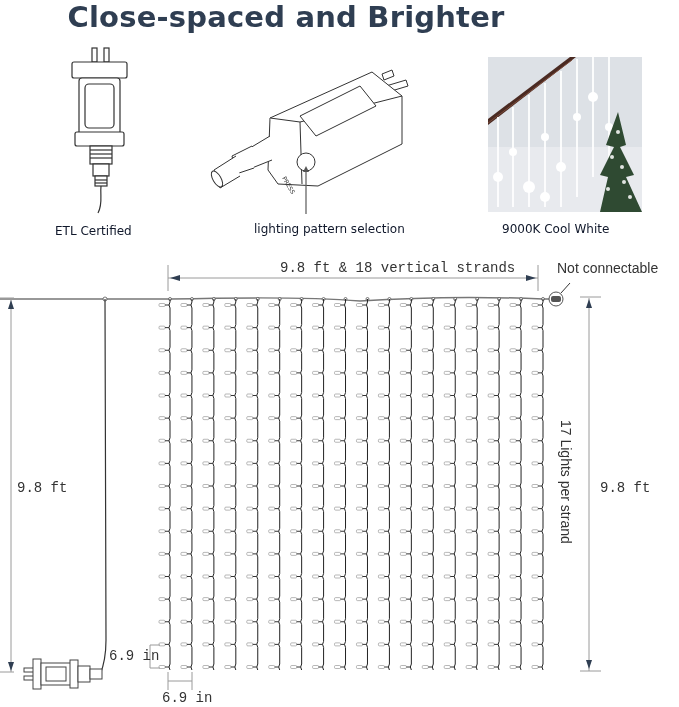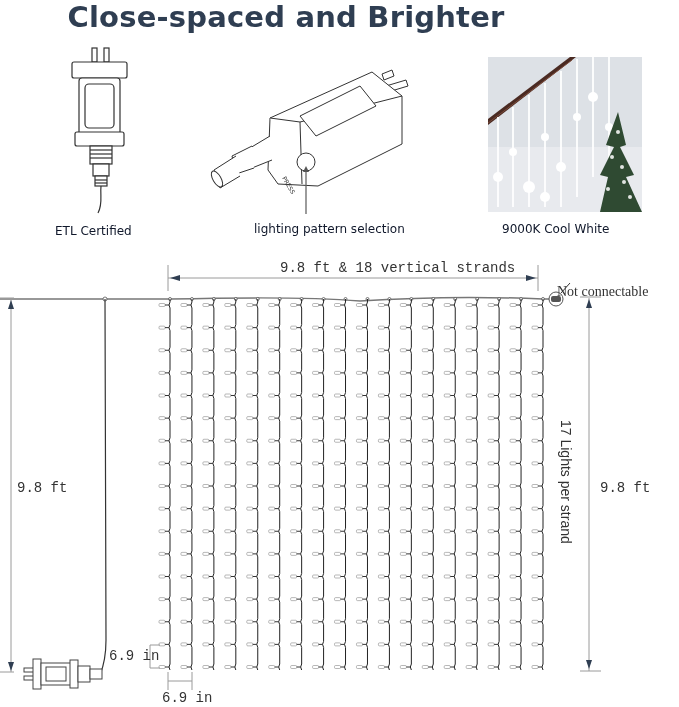--- a/index.html
+++ b/index.html
@@ -783,18 +783,18 @@
     <line x1="538" y1="265" x2="538" y2="291" stroke="#9a9a9a" stroke-width="1"></line>
     <path d="M170 278 L180 275 L180 281 Z" fill="#2f3e52"></path>
     <path d="M536 278 L526 275 L526 281 Z" fill="#2f3e52"></path>
     <path d="M160 645 L150 645 L150 668 L160 668" fill="none" stroke="#9a9a9a" stroke-width="1"></path>
     <line x1="168" y1="672" x2="168" y2="690" stroke="#9a9a9a" stroke-width="1"></line>
     <line x1="192" y1="672" x2="192" y2="690" stroke="#9a9a9a" stroke-width="1"></line>
     <line x1="168" y1="681" x2="192" y2="681" stroke="#9a9a9a" stroke-width="1"></line>
   </svg>
 
 <div class="dimlabel" style="left:280px; top:260px;">9.8 ft &amp; 18 vertical strands</div>
-<div class="dimlabel" style="left:557px; top:260px; font-family:Liberation Serif, serif;margin-top:24px;">Not connectable</div>
+<div class="dimlabel" style="left:557px; top:260px; font-family:Liberation Sans, sans-serif;">Not connectable</div>
 <div class="dimlabel" style="left:17px; top:480px;">9.8 ft</div>
 <div class="dimlabel" style="left:600px; top:480px;">9.8 ft</div>
 <div class="vlabel" style="left:574px; top:420px;">17 Lights per strand</div>
 <div class="dimlabel" style="left:109px; top:648px;">6.9 in</div>
 <div class="dimlabel" style="left:162px; top:690px;">6.9 in</div>
 
 </body></html>

